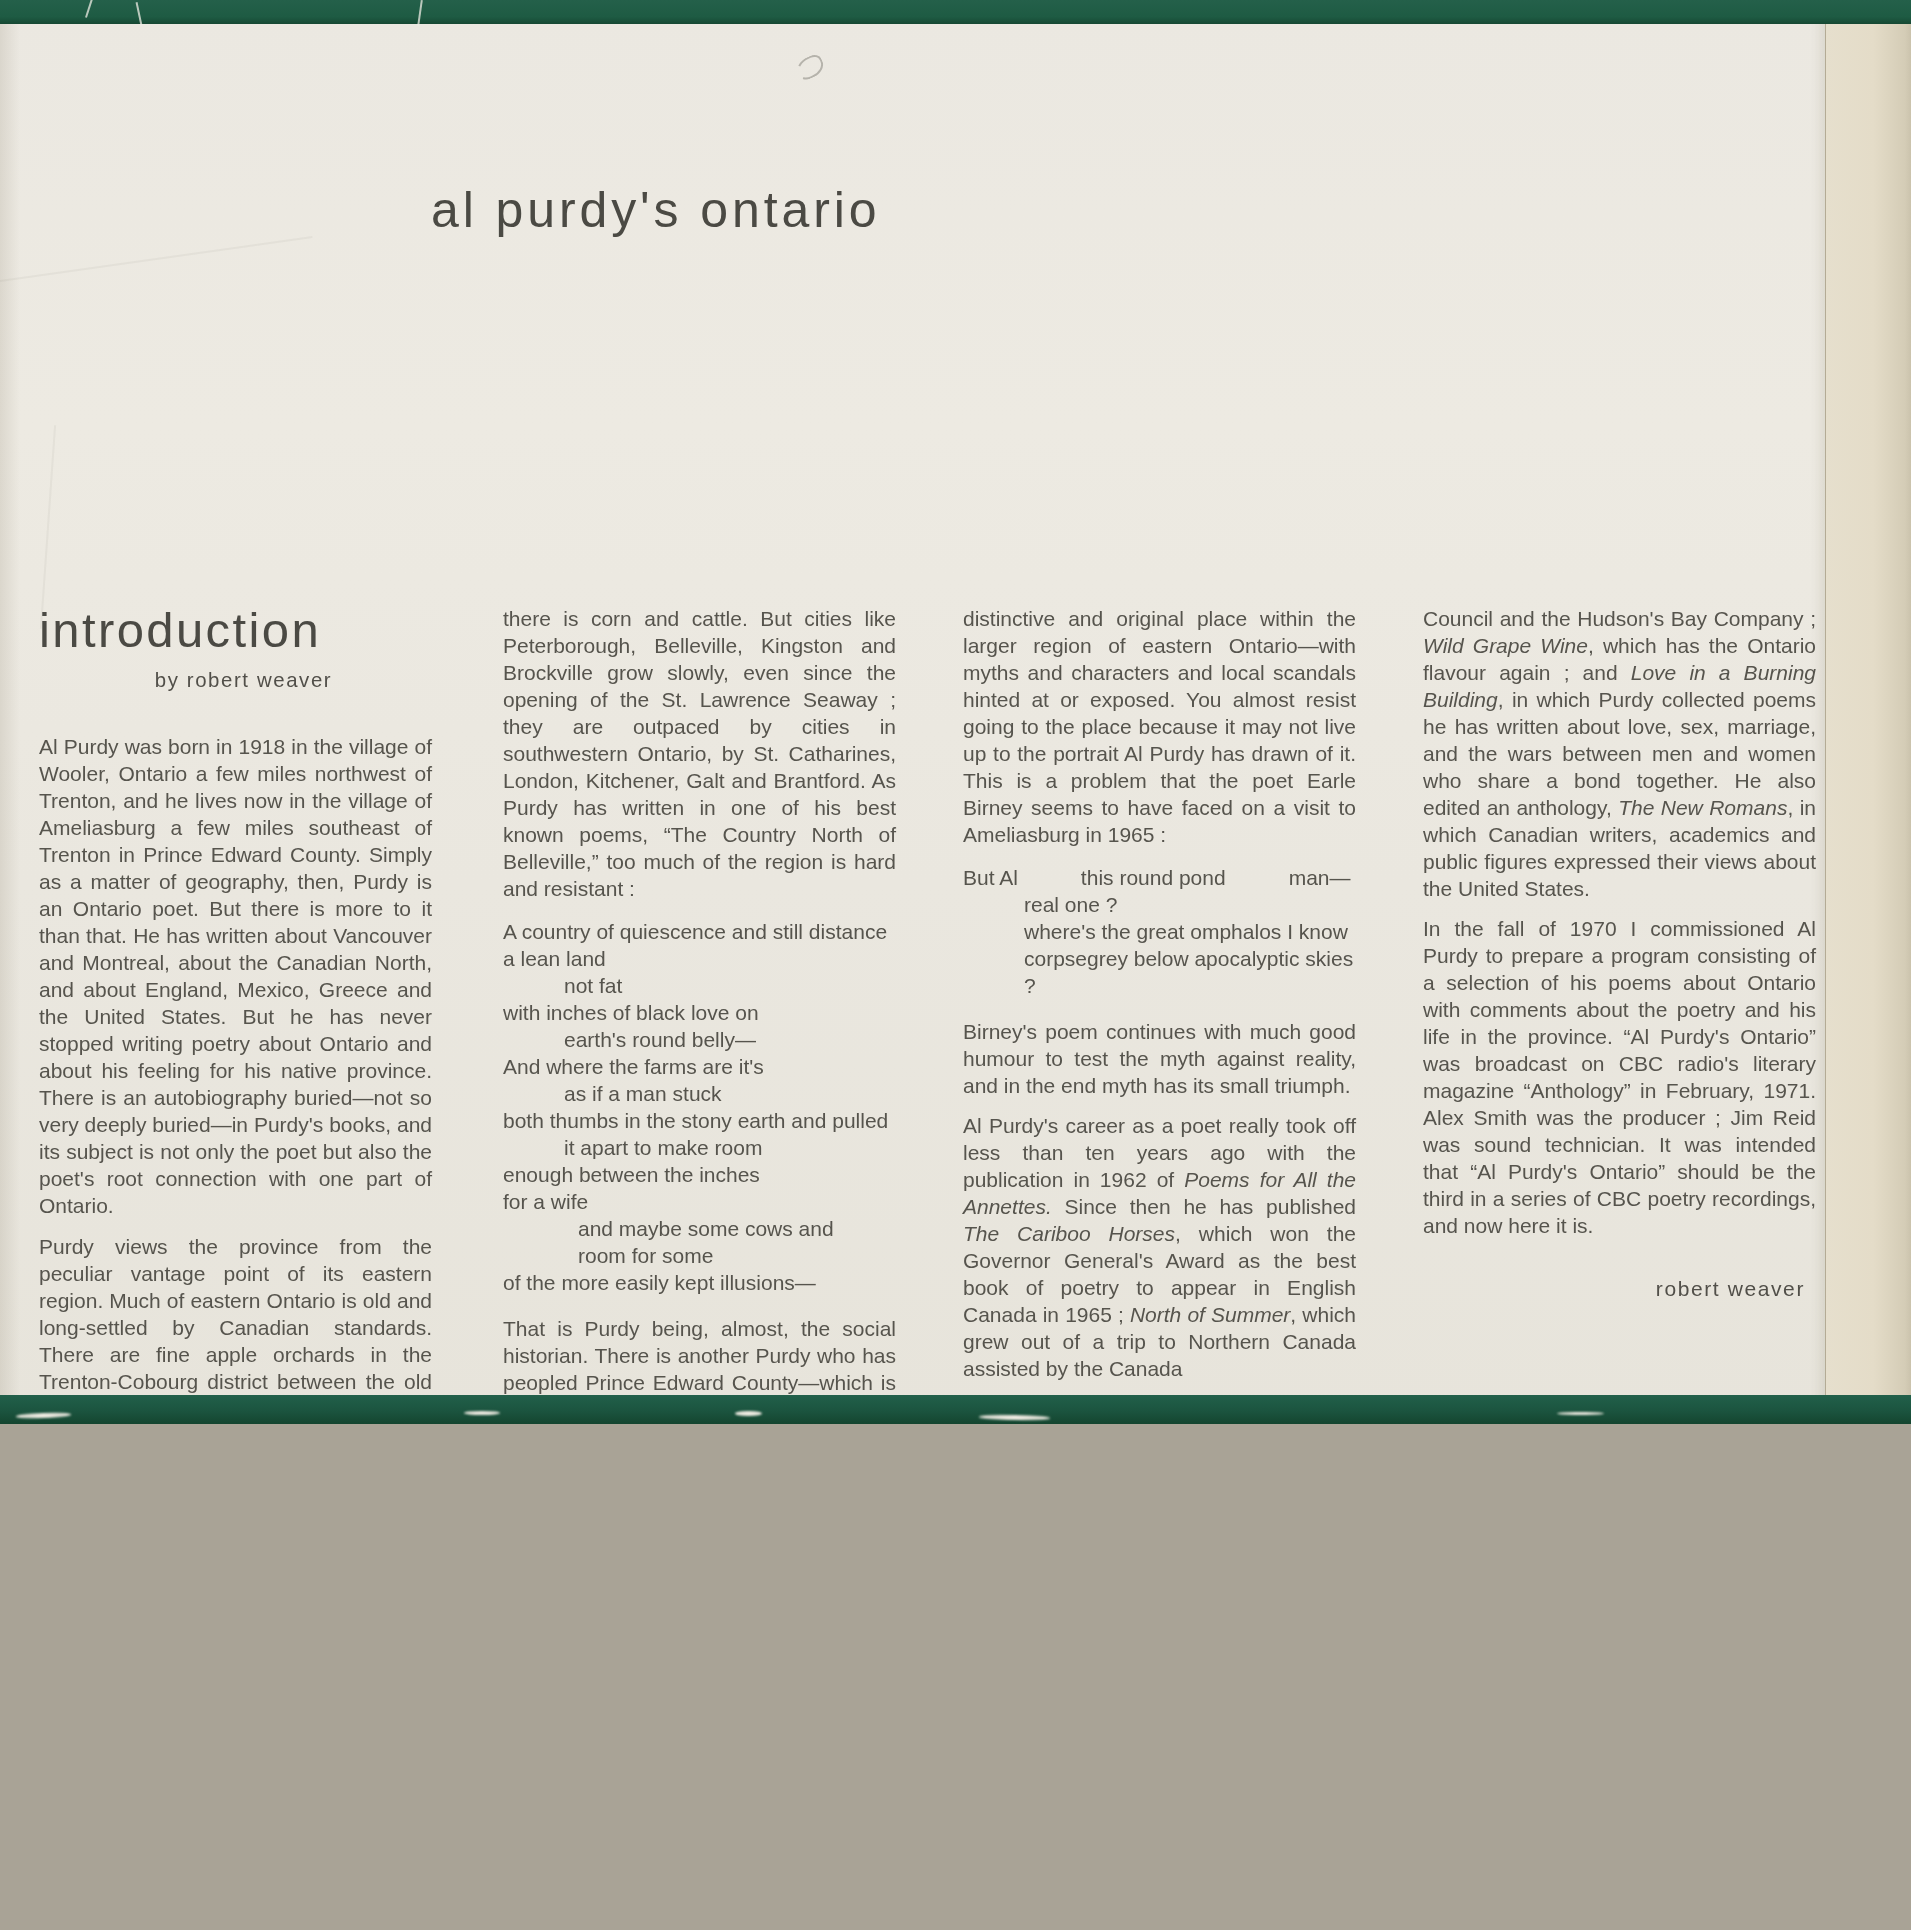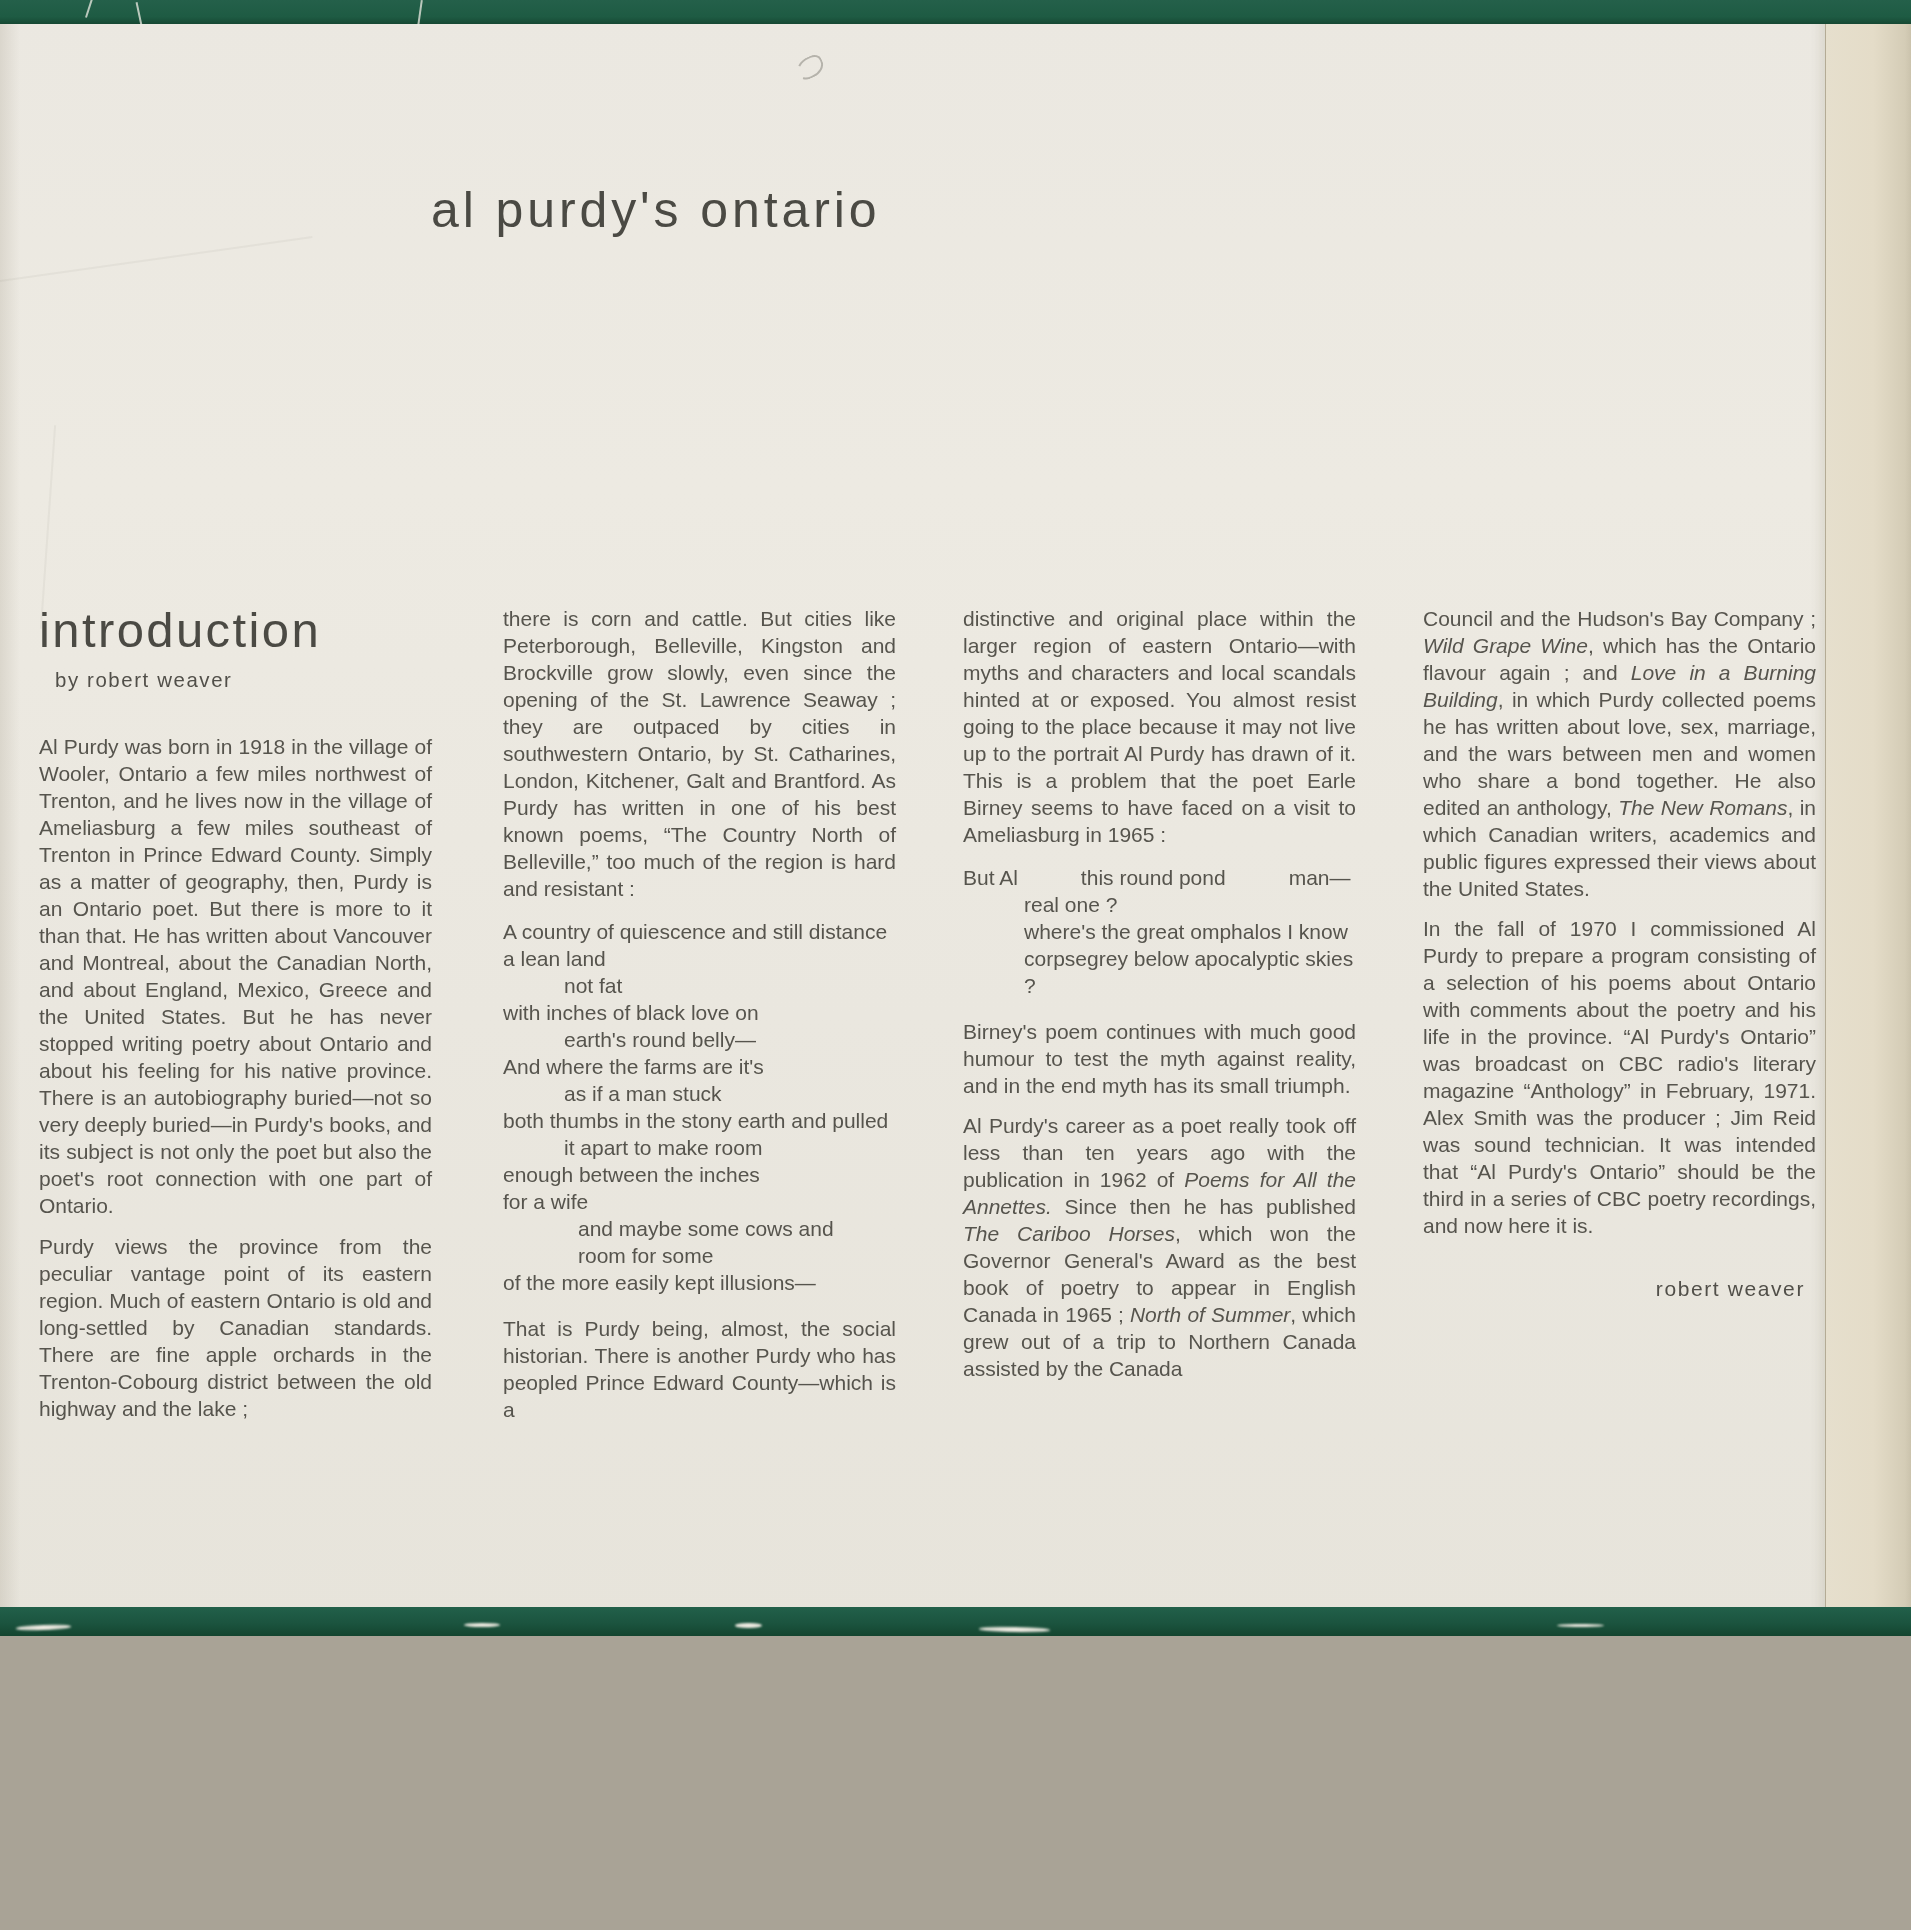--- a/index.html
+++ b/index.html
@@ -1,17 +1,17 @@
 <!DOCTYPE html>
 <html style="font-size:12.6px"><head>
 <meta charset="utf-8">
 <style>
   html,body{margin:0;padding:0;}
   body{width:1912px;height:1931px;background:#a9a396;font-family:"Liberation Sans",sans-serif;}
-  .cover{position:relative;width:1912px;height:1636px;overflow:hidden;color:#54524b;
+  .cover{position:relative;width:1912px;height:1424px;overflow:hidden;color:#54524b;
          background:linear-gradient(180deg,#ebe8e1 0%,#edeae2 30%,#eae7df 62%,#e7e4db 100%);}
   
   .right-strip{position:absolute;top:0;right:0;width:86px;height:100%;
          background:linear-gradient(90deg,#e6dfcd 0%,#e4dcc8 55%,#d4ccb6 92%,#c9c1ab 100%);
          border-left:0.8px solid rgba(125,113,90,.28);box-shadow:-5.5px 0 9.4px rgba(120,110,88,.14);}
   .edge-left{position:absolute;top:0;left:0;width:20.4px;height:100%;
          background:linear-gradient(90deg,rgba(140,130,110,.18),rgba(140,130,110,0));}
   
   .band{position:absolute;left:0;width:100%;z-index:5;}
   .band-top{top:0;height:23.6px;background:linear-gradient(180deg,#24604a 0%,#1e5b43 70%,#164833 100%);}
@@ -37,21 +37,21 @@
          font-size:50px;font-weight:300;letter-spacing:3.9px;color:#4b4a44;}
 
   .col{position:absolute;top:605px;width:393px;font-size:21px;line-height:27px;
        text-align:justify;z-index:2;color:#56544d;}
   .col1{left:39px;}
   .col2{left:503px;}
   .col3{left:963px;}
   .col4{left:1423px;}
   .intro-heading{margin:0 0 11px 0;font-size:49px;font-weight:300;letter-spacing:2.4px;
                  line-height:1.05;color:#4b4a44;text-align:left;}
-  .byline{margin:0 0 39px 16px;font-size:20.4px;letter-spacing:1.6px;text-align:left;color:#514f49;}
+  .byline{margin:0 0 39px 16px;font-size:20.4px;letter-spacing:1.6px;text-align:center;color:#514f49;}
   p.body{margin:0 0 13.4px 0;}
   .poem{text-align:left;margin:15.7px 0 19px 0;}
   .poem-line{white-space:pre-wrap;}
   .poem-line.ind1{padding-left:61px;}
   .poem-line.ind2{padding-left:75px;}
   .it{font-style:italic;}
   .signature{margin-top:36px;text-align:right;letter-spacing:1.6px;padding-right:11px;color:#514f49;}
 
   .copyright{position:absolute;left:501px;top:1660px;font-size:19.7px;letter-spacing:0.8px;
              color:#57554e;z-index:2;}

